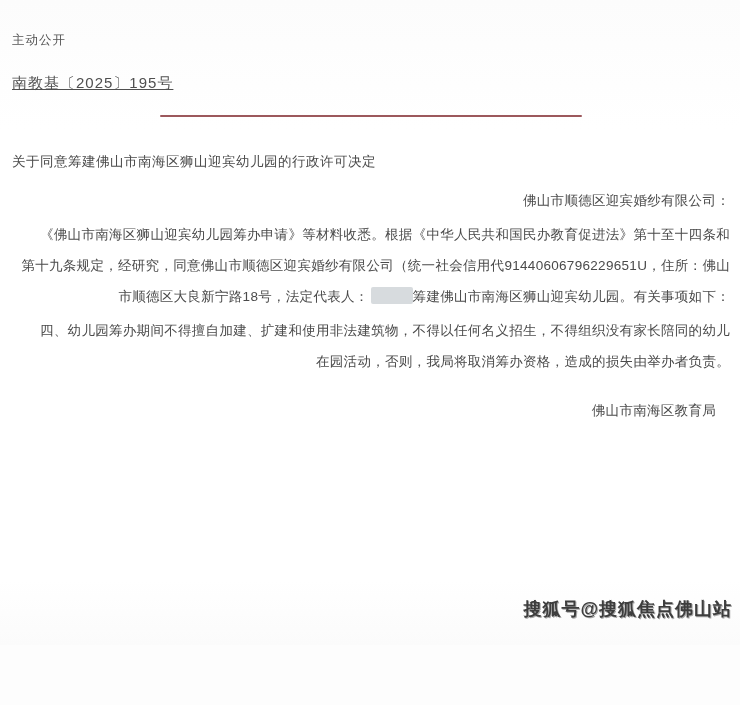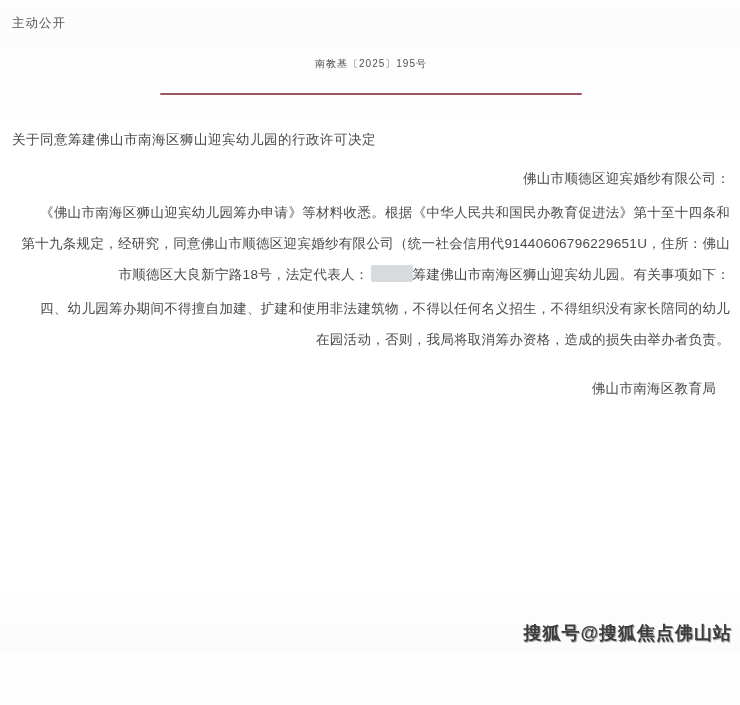--- a/index.html
+++ b/index.html
@@ -9,46 +9,46 @@
     width: 740px;
     height: 705px;
     overflow: hidden;
     font-family: "Liberation Sans", "DejaVu Sans", sans-serif;
     color: #4a4a4a;
   }
   .doc-page {
     width: 740px;
     height: 645px;
     box-sizing: border-box;
-    padding: 7px 10px 0 12px;
+    padding: 32px 10px 0 12px;
     background: linear-gradient(180deg, #fcfcfc 0%, #ffffff 20%, #ffffff 90%, #fbfbfb 100%);
     position: relative;
-    margin-top: 8px;
   }
   .classification {
     font-size: 12.5px;
     color: #555555;
     letter-spacing: 1px;
   }
   .agency-title {
     margin-top: 16px;
     text-align: center;
     font-family: "Liberation Serif", "DejaVu Serif", serif;
     font-weight: bold;
     font-size: 35px;
     color: #d5281c;
     letter-spacing: 2px;
     line-height: 1.2;
   }
   .doc-number {
     margin-top: 25px;
-    text-align: center;
-    font-size: 10px;
+    text-align: left;
+    font-size: 15px;
     color: #4f4f4f;
     letter-spacing: 1px;
+    text-decoration: underline;
   }
   .red-divider {
     margin: 22px auto 0 auto;
     width: 422px;
     height: 2px;
     background: #9c585c;
     border-radius: 1px;
   }
   .doc-title {
     margin-top: 36px;
@@ -81,21 +81,21 @@
   .signature {
     margin-top: 18px;
     text-align: right;
     padding-right: 14px;
     font-size: 13.5px;
     color: #4a4a4a;
   }
   .watermark {
     position: absolute;
     right: 8px;
-    bottom: 8px;
+    bottom: 24px;
     font-size: 18px;
     font-weight: bold;
     color: #3d3d3d;
     letter-spacing: 1px;
     text-shadow: 1px 1px 0 #a8a8a8;
     font-family: "Liberation Sans", "DejaVu Sans", sans-serif;
   }
 </style>
 </head>
 <body>

